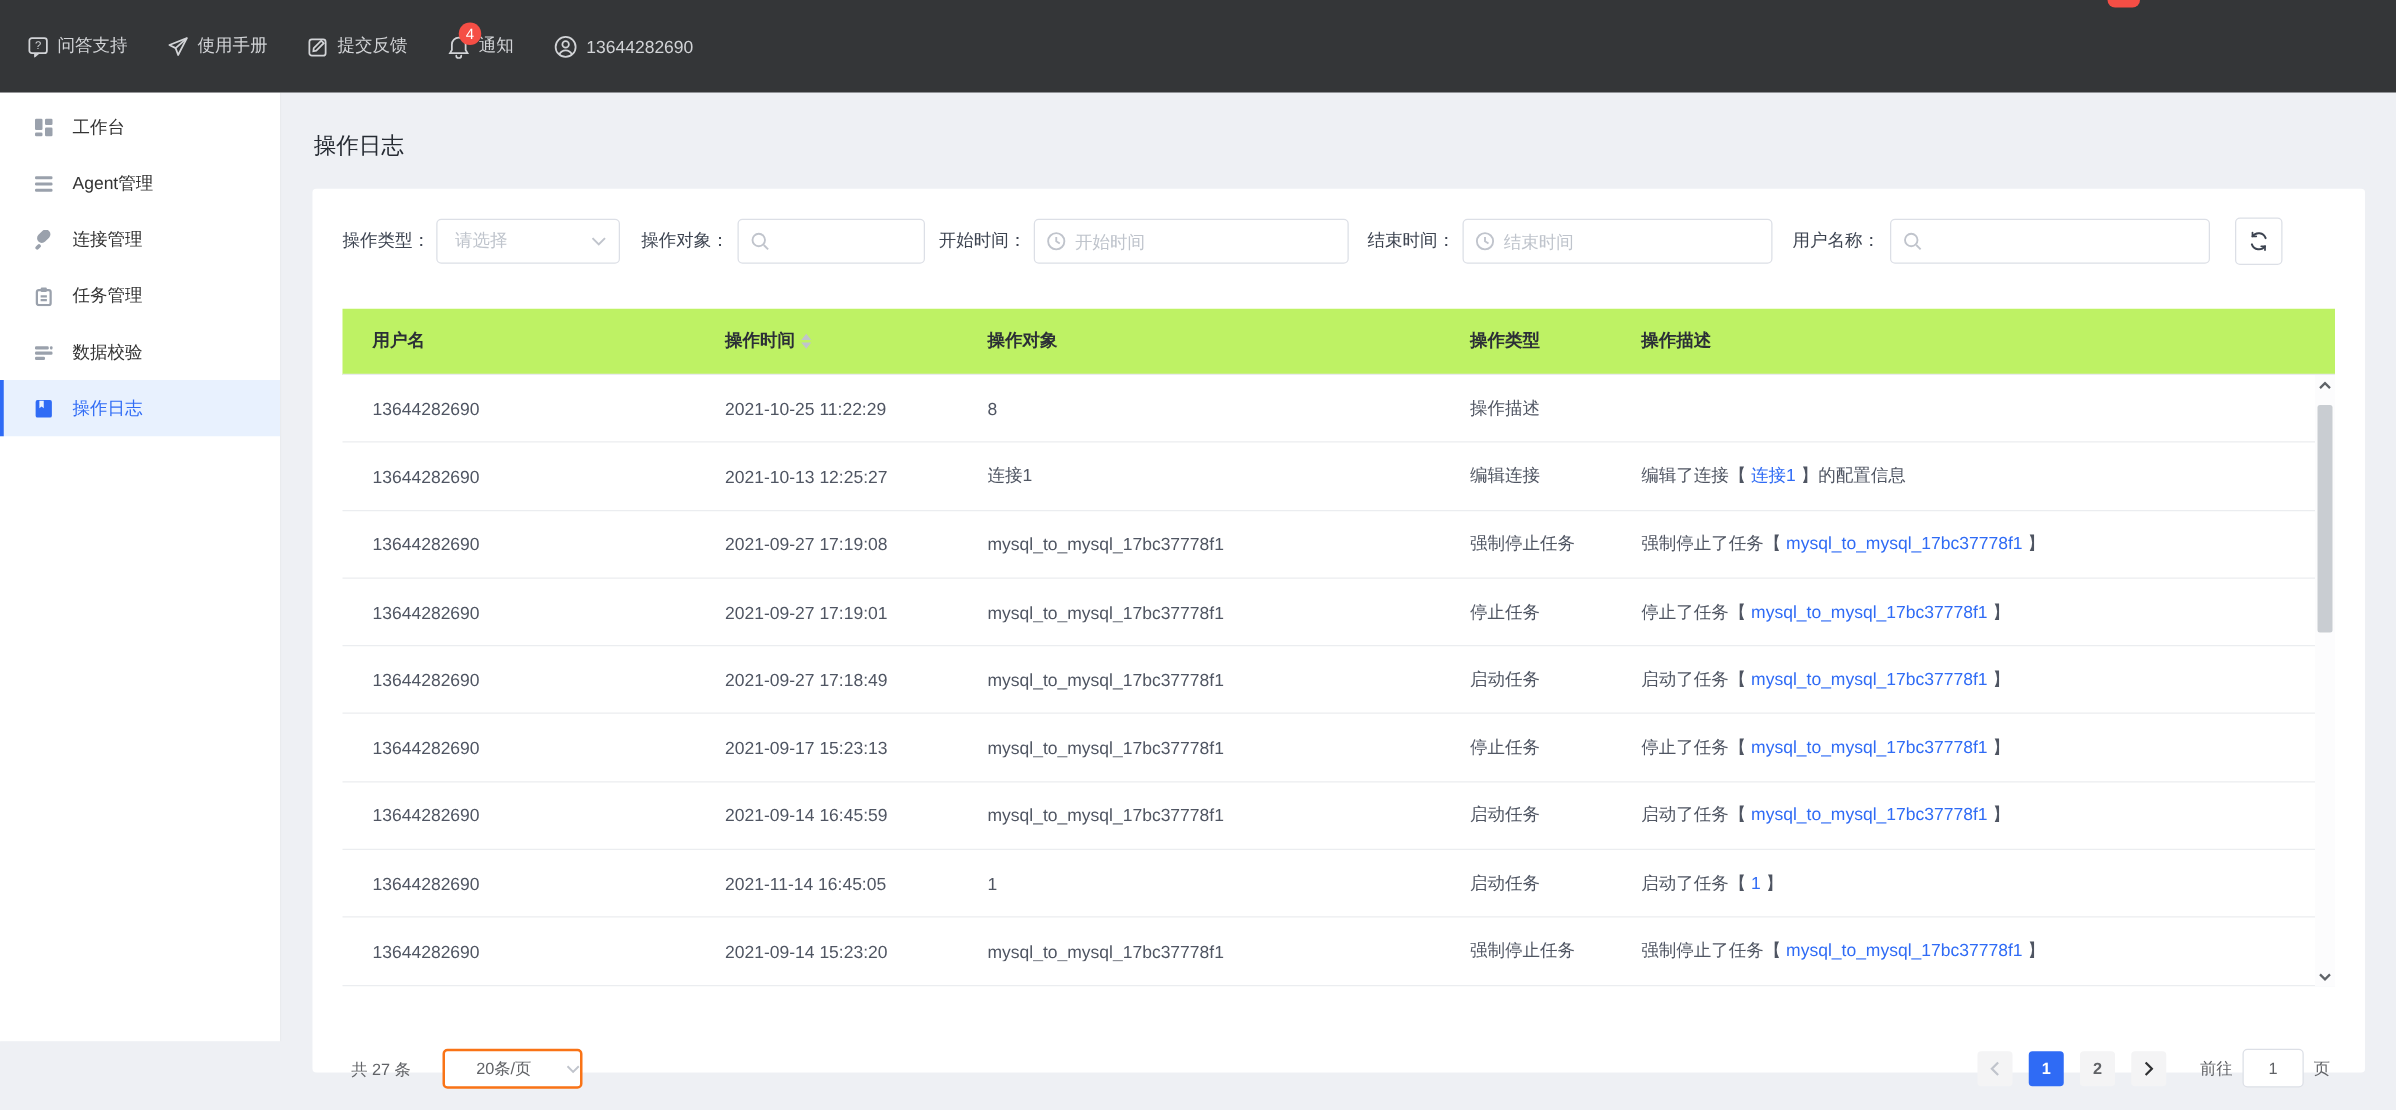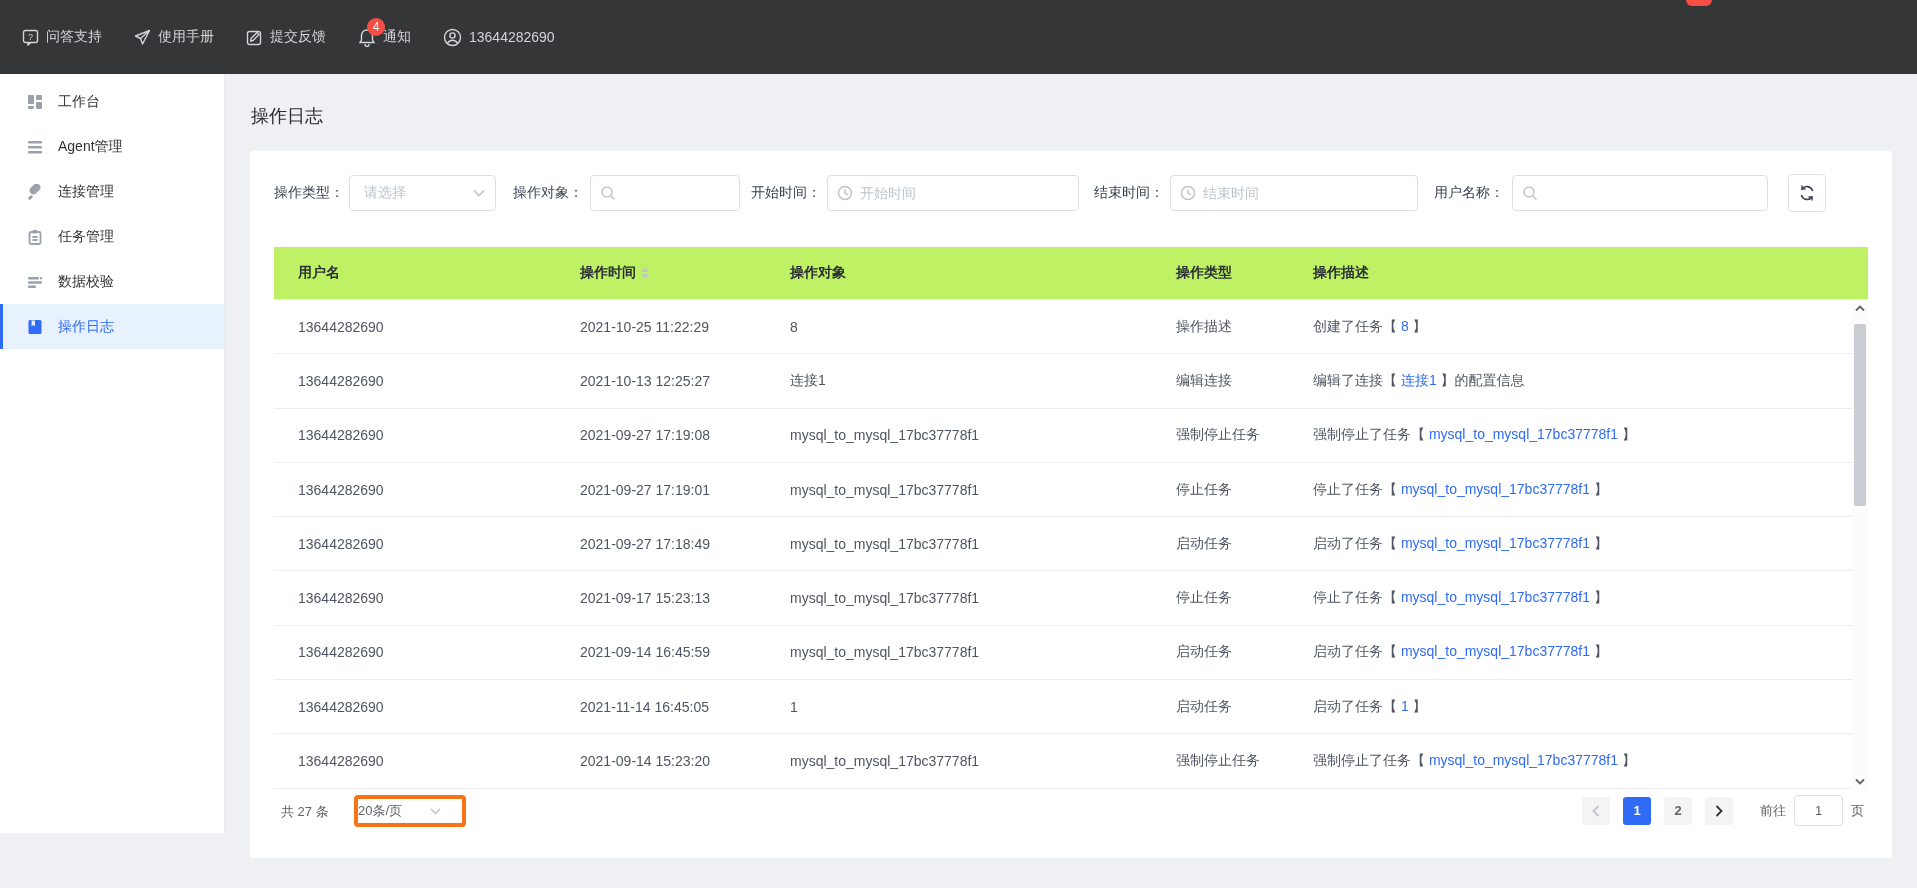--- a/index.html
+++ b/index.html
@@ -63,24 +63,24 @@
   .sort-ic .dn { border-top:5px solid #c0c4cc; }
 
   
   .vscroll { position:absolute; left:1602px; top:149px; width:16px; height:489px; background:#fcfcfd; }
   .vscroll .arr { position:absolute; left:0; width:16px; height:16px; display:flex; align-items:center;
     justify-content:center; color:#5f6368; cursor:pointer; }
   .vscroll .arr.down { bottom:0; }
   .vscroll .thumb { position:absolute; left:2px; top:24px; width:12px; height:182px; background:#c9cdd2; border-radius:2px; cursor:pointer; }
 
   
-  .pager { position:absolute; left:0; top:644px; width:100%; height:32px; font-size:13px; color:#606266; }
+  .pager { position:absolute; left:0; top:688px; width:100%; height:32px; font-size:13px; color:#606266; }
   .pg-total { position:absolute; left:31px; top:8px; }
-  .pg-size { position:absolute; left:104px; top:0; width:112px; height:32px; border:4px solid #f97316; border-radius:4px;
-    display:flex; align-items:center; justify-content:flex-start; gap:28px; cursor:pointer; background:#fff; }
+  .pg-size { position:absolute; left:104px; top:0; width:112px; height:32px; border:2px solid #f97316; border-radius:4px;
+    display:flex; align-items:center; justify-content:flex-end; gap:28px; cursor:pointer; background:#fff; }
   .pg-right { position:absolute; right:28px; top:0; display:flex; align-items:center; gap:13px; }
   .pg-btn { min-width:28px; height:28px; border-radius:3px; background:#f4f4f5; display:flex; align-items:center;
     justify-content:center; font-weight:bold; color:#606266; cursor:pointer; padding:0 6px; }
   .pg-btn.active { background:#2f6bf5; color:#fff; }
   .pg-btn.disabled { color:#c0c4cc; cursor:default; }
   .pg-goto { display:flex; align-items:center; gap:8px; margin-left:14px; }
   .pg-goto input { width:49px; height:31px; border:1px solid #dcdfe6; border-radius:4px; text-align:center;
     font-size:13px; color:#606266; outline:none; font-family:inherit; }
 </style>
 </head>
@@ -259,21 +259,20 @@
         <div class="col">
             <span>操作描述</span>
           </div>
       </div>
       <div class="t-body">
       <div class="t-row">
         <div class="cell">13644282690</div>
         <div class="cell">2021-10-25 11:22:29</div>
         <div class="cell">8</div>
         <div class="cell">操作描述</div>
-        <div class="cell desc"><span>创建了任务【 </span><a class="t-link">8</a><span> 】</span></div>
       </div>
 
       <div class="t-row">
         <div class="cell">13644282690</div>
         <div class="cell">2021-10-13 12:25:27</div>
         <div class="cell">连接1</div>
         <div class="cell">编辑连接</div>
         <div class="cell desc"><span>编辑了连接【 </span><a class="t-link">连接1</a><span> 】的配置信息</span></div>
       </div>
 

